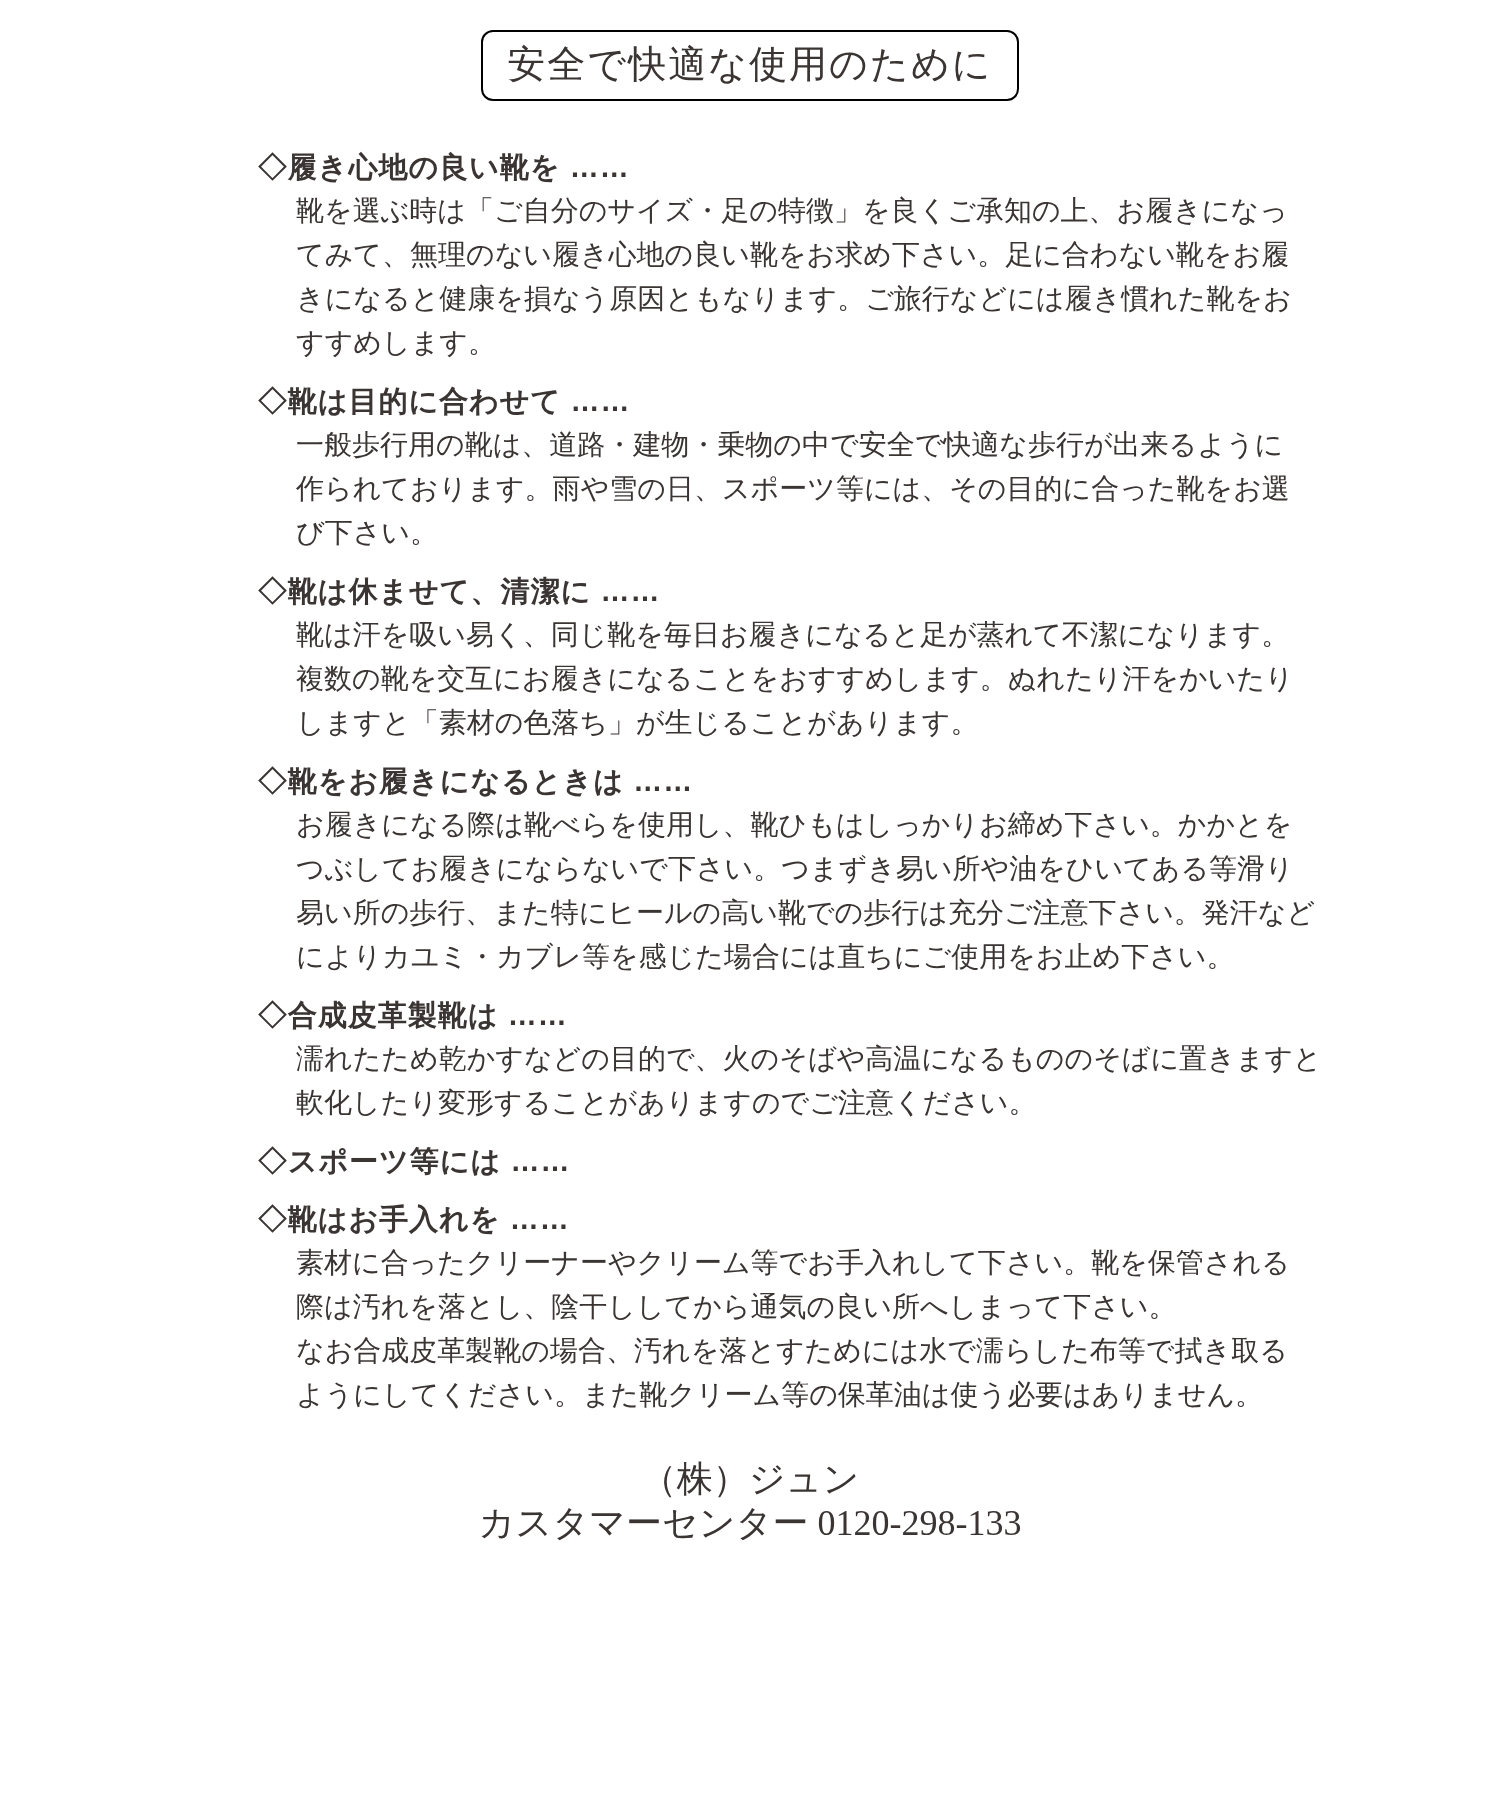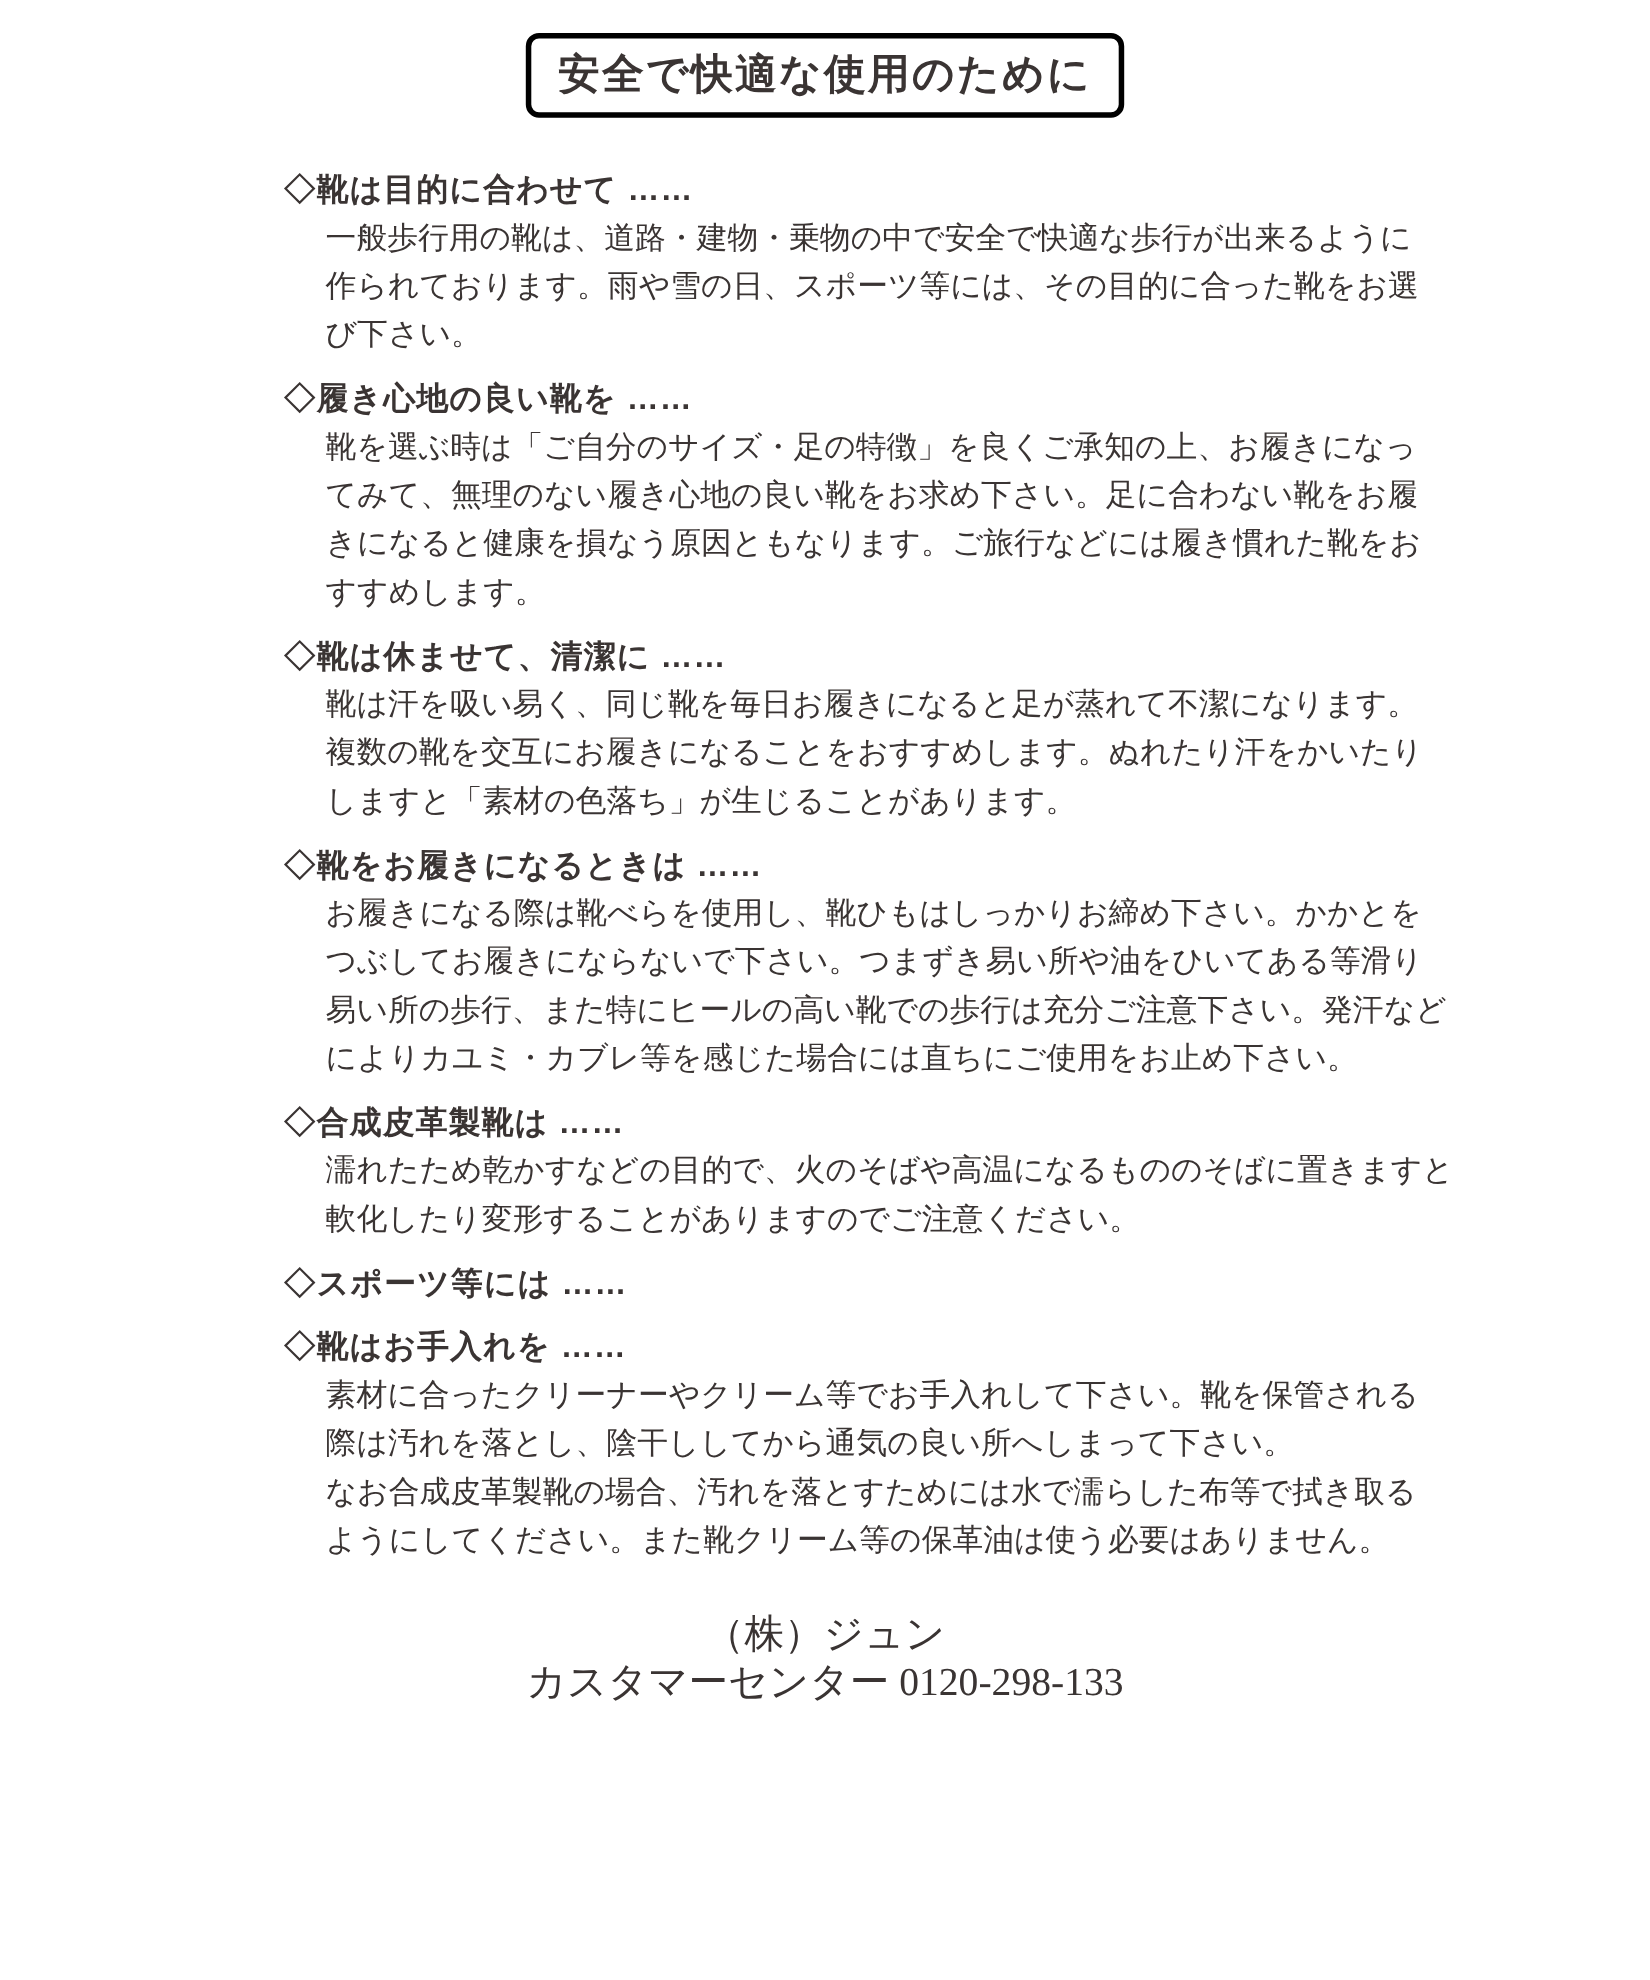--- a/index.html
+++ b/index.html
@@ -13,26 +13,26 @@
     position: relative;
     width: 1500px;
     height: 1800px;
     background: #ffffff;
     color: #3a3433;
     overflow: hidden;
   }
   .title-box {
     width: fit-content;
     margin: 30px auto 0;
-    border: 5px solid #000000;
+    border: 2px solid #000000;
     border-radius: 12px;
     padding: 7px 24px 9px;
     font-family: "Liberation Serif", serif;
     font-size: 38px;
-    font-weight: 700;
+    font-weight: 400;
     letter-spacing: 2px;
     color: #3a3433;
   }
   .content {
     margin: 44px 0 0 258px;
     width: 1160px;
   }
   .intro {
     margin: 0 0 0 10px;
     font-family: "Liberation Sans", sans-serif;
@@ -68,32 +68,32 @@
 <body>
 
 <div class="page">
 
   <div class="title-box">安全で快適な使用のために</div>
 
   <div class="content">
 
 
     <div class="section">
-      <h2 class="section-heading">◇靴は目的に合わせて ……</h2>
-      <p class="section-body">一般歩行用の靴は、道路・建物・乗物の中で安全で快適な歩行が出来るように
-作られております。雨や雪の日、スポーツ等には、その目的に合った靴をお選
-び下さい。</p>
-    </div>
-
-    <div class="section">
       <h2 class="section-heading">◇履き心地の良い靴を ……</h2>
       <p class="section-body">靴を選ぶ時は「ご自分のサイズ・足の特徴」を良くご承知の上、お履きになっ
 てみて、無理のない履き心地の良い靴をお求め下さい。足に合わない靴をお履
 きになると健康を損なう原因ともなります。ご旅行などには履き慣れた靴をお
 すすめします。</p>
+    </div>
+
+    <div class="section">
+      <h2 class="section-heading">◇靴は目的に合わせて ……</h2>
+      <p class="section-body">一般歩行用の靴は、道路・建物・乗物の中で安全で快適な歩行が出来るように
+作られております。雨や雪の日、スポーツ等には、その目的に合った靴をお選
+び下さい。</p>
     </div>
 
     <div class="section">
       <h2 class="section-heading">◇靴は休ませて、清潔に ……</h2>
       <p class="section-body">靴は汗を吸い易く、同じ靴を毎日お履きになると足が蒸れて不潔になります。
 複数の靴を交互にお履きになることをおすすめします。ぬれたり汗をかいたり
 しますと「素材の色落ち」が生じることがあります。</p>
     </div>
 
     <div class="section">

